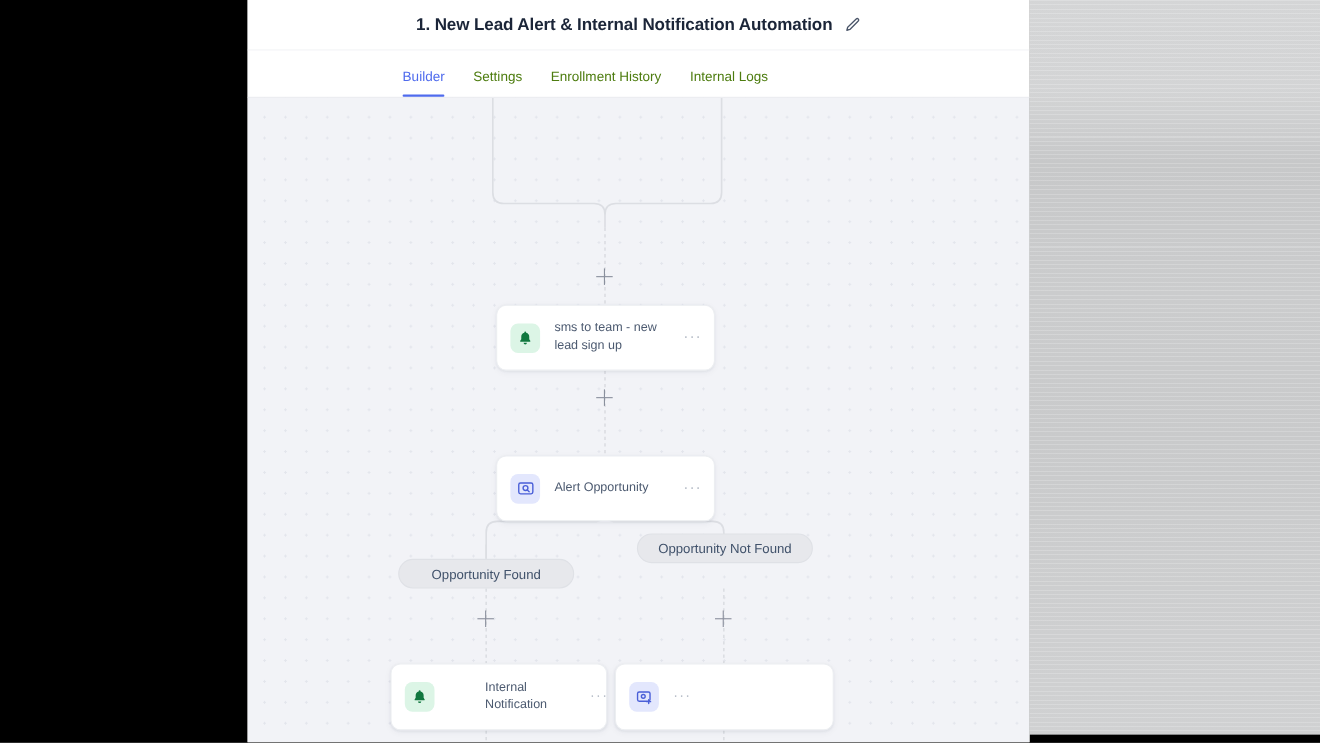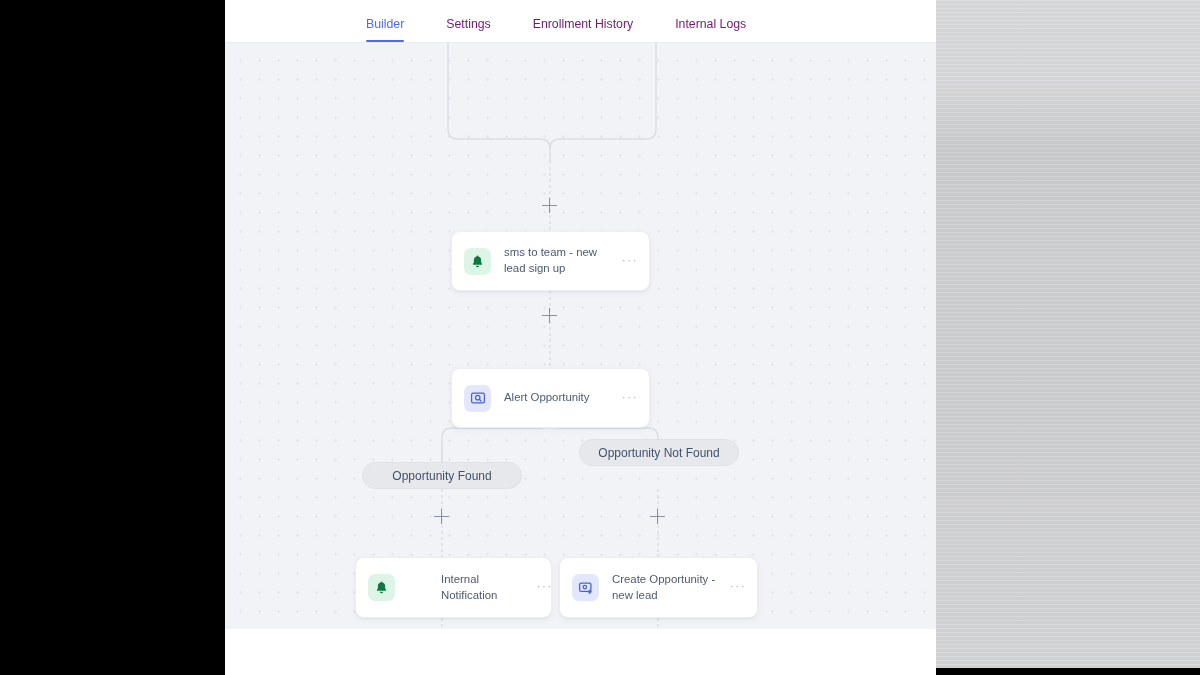--- a/index.html
+++ b/index.html
@@ -85,26 +85,26 @@
 
   
   .tab-bar {
     position: relative;
     height: 43px;
     background: #ffffff;
     border-bottom: 1px solid #e9ebef;
     display: flex;
     align-items: flex-end;
     padding-left: 128px;
-    gap: 16px;
+    gap: 0;
   }
   .tab {
     position: relative;
     font-size: 12.3px;
-    color: #701a75;
+    color: #4d7c0f;
     padding: 0 13px 12px 13px;
     white-space: nowrap;
     cursor: pointer;
     line-height: 1;
   }
   .tab.active { color: #4f6bed; }
   .tab.active::after {
     content: "";
     position: absolute;
     left: 13px;
@@ -224,20 +224,28 @@
 </head>
 <body>
 
 <div id="screen">
 
   <div class="right-pane"></div>
   <div class="bottom-bar"></div>
 
   <div class="app">
 
+    <div class="app-header">
+      <div class="title-wrap">
+        <span class="app-title">1. New Lead Alert &amp; Internal Notification Automation</span>
+        <svg class="edit-icon" viewBox="0 0 24 24" fill="none" stroke="currentColor" stroke-width="1.9" stroke-linecap="round" stroke-linejoin="round">
+          <path d="M16.6 3.6a2.1 2.1 0 0 1 3 3L7.4 18.8 3 20l1.2-4.4L16.6 3.6z"></path>
+        </svg>
+      </div>
+    </div>
 
     <div class="tab-bar">
       <div class="tab active">Builder</div>
       <div class="tab">Settings</div>
       <div class="tab">Enrollment History</div>
       <div class="tab">Internal Logs</div>
     </div>
 
     <div class="canvas">
 
@@ -313,19 +321,18 @@
       </div>
 
       <div class="node" style="left:334px; top:514px; width:199px; height:61px;">
         <span class="node-icon blue">
           <svg width="16" height="16" viewBox="0 0 24 24" fill="none" stroke="#4a5fd8" stroke-width="1.9">
             <rect x="2.4" y="4.6" width="17" height="12.6" rx="2.2"></rect>
             <circle cx="10.2" cy="10.6" r="2.6"></circle>
             <path d="M17.6 15.2v5.2M15 17.8h5.2" stroke-linecap="round"></path>
           </svg>
         </span>
-        <span class="node-label">Create Opportunity - new lead</span>
         <span class="node-menu">···</span>
       </div>
 
     </div>
   </div>
 </div>
 
 </body></html>

